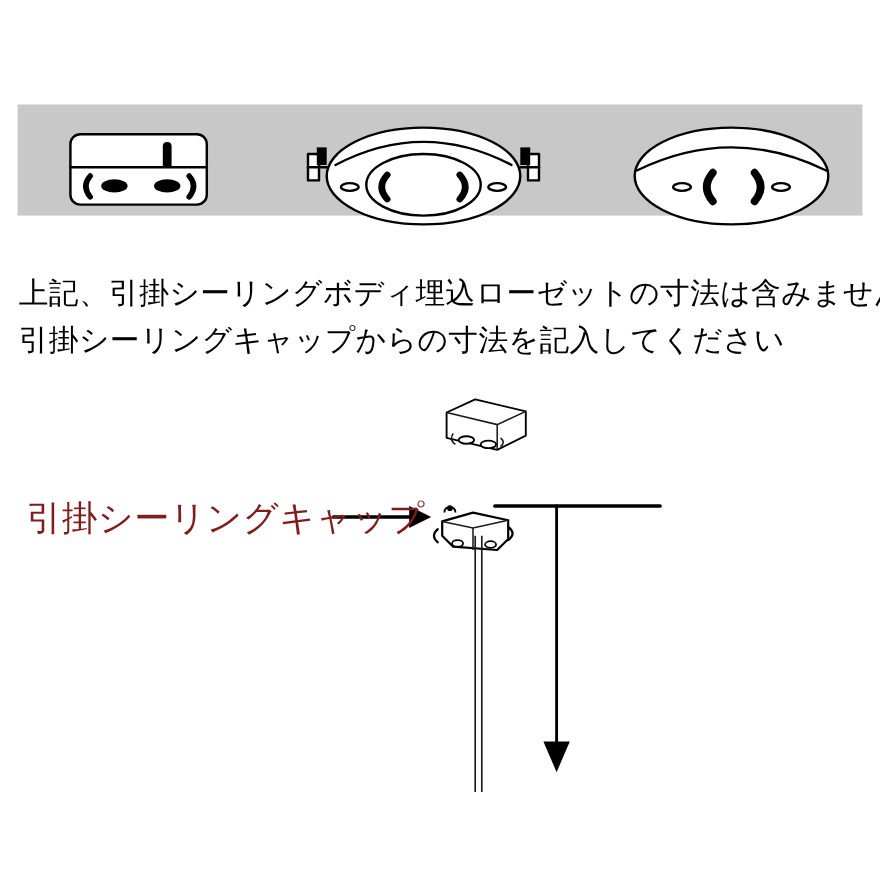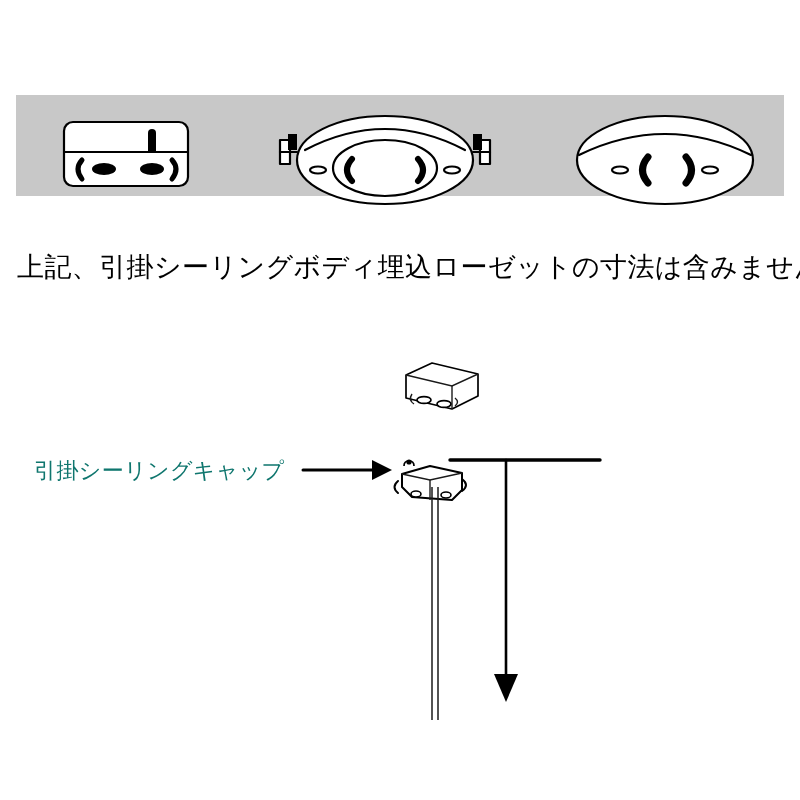--- a/index.html
+++ b/index.html
@@ -46,27 +46,27 @@
     font-size: 27px;
     line-height: 43px;
     letter-spacing: 0.4px;
     white-space: nowrap;
     color: #000000;
     font-weight: 400;
   }
 
   .cap-label {
     position: absolute;
-    left: 34px;
+    left: 24px;
     top: 455px;
-    font-size: 22px;
+    font-size: 32px;
     line-height: 32px;
     white-space: nowrap;
     letter-spacing: 0.4px;
-    color: #0f766e;
+    color: #7f1d1d;
   }
 
   
   .svg-layer {
     position: absolute;
     left: 0;
     top: 0;
     width: 800px;
     height: 800px;
     pointer-events: none;
@@ -193,17 +193,18 @@
     </g>
 
     <g>
       <line x1="506" y1="460" x2="506" y2="675" class="stroke-k" style="stroke-width:2.6"></line>
       <path d="M494 674 L518 674 L506 702 Z" class="fill-k"></path>
     </g>
   </svg>
 
   <div class="note-block">
     <div class="note-line">上記、引掛シーリングボディ埋込ローゼットの寸法は含みません</div>
+    <div class="note-line">引掛シーリングキャップからの寸法を記入してください</div>
   </div>
 
   <div class="cap-label">引掛シーリングキャップ</div>
 
 </div>
 
 </body></html>

